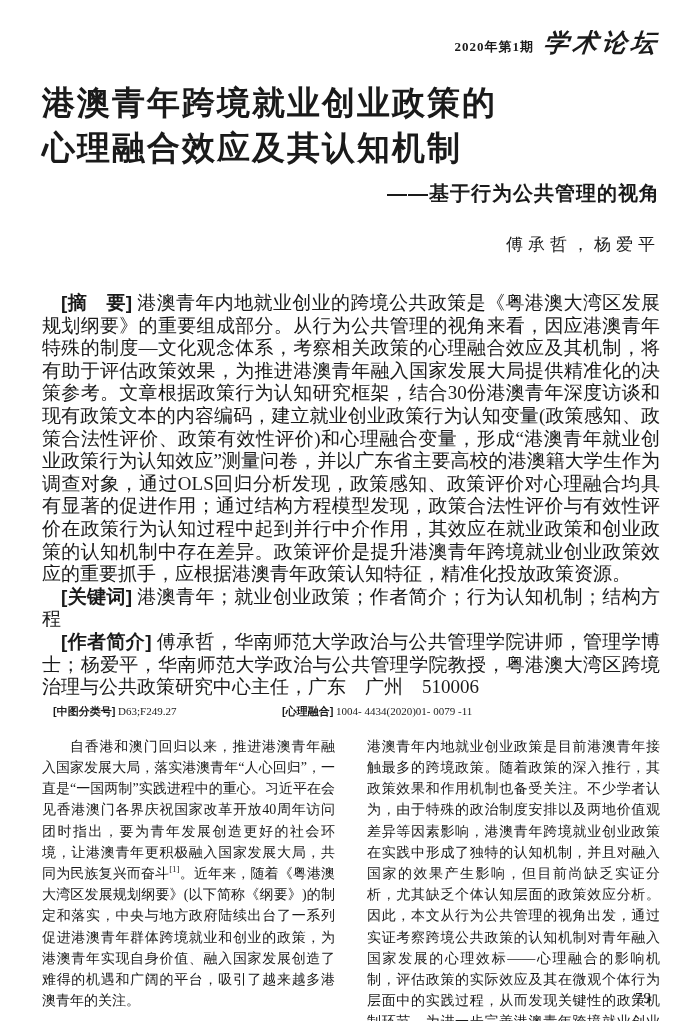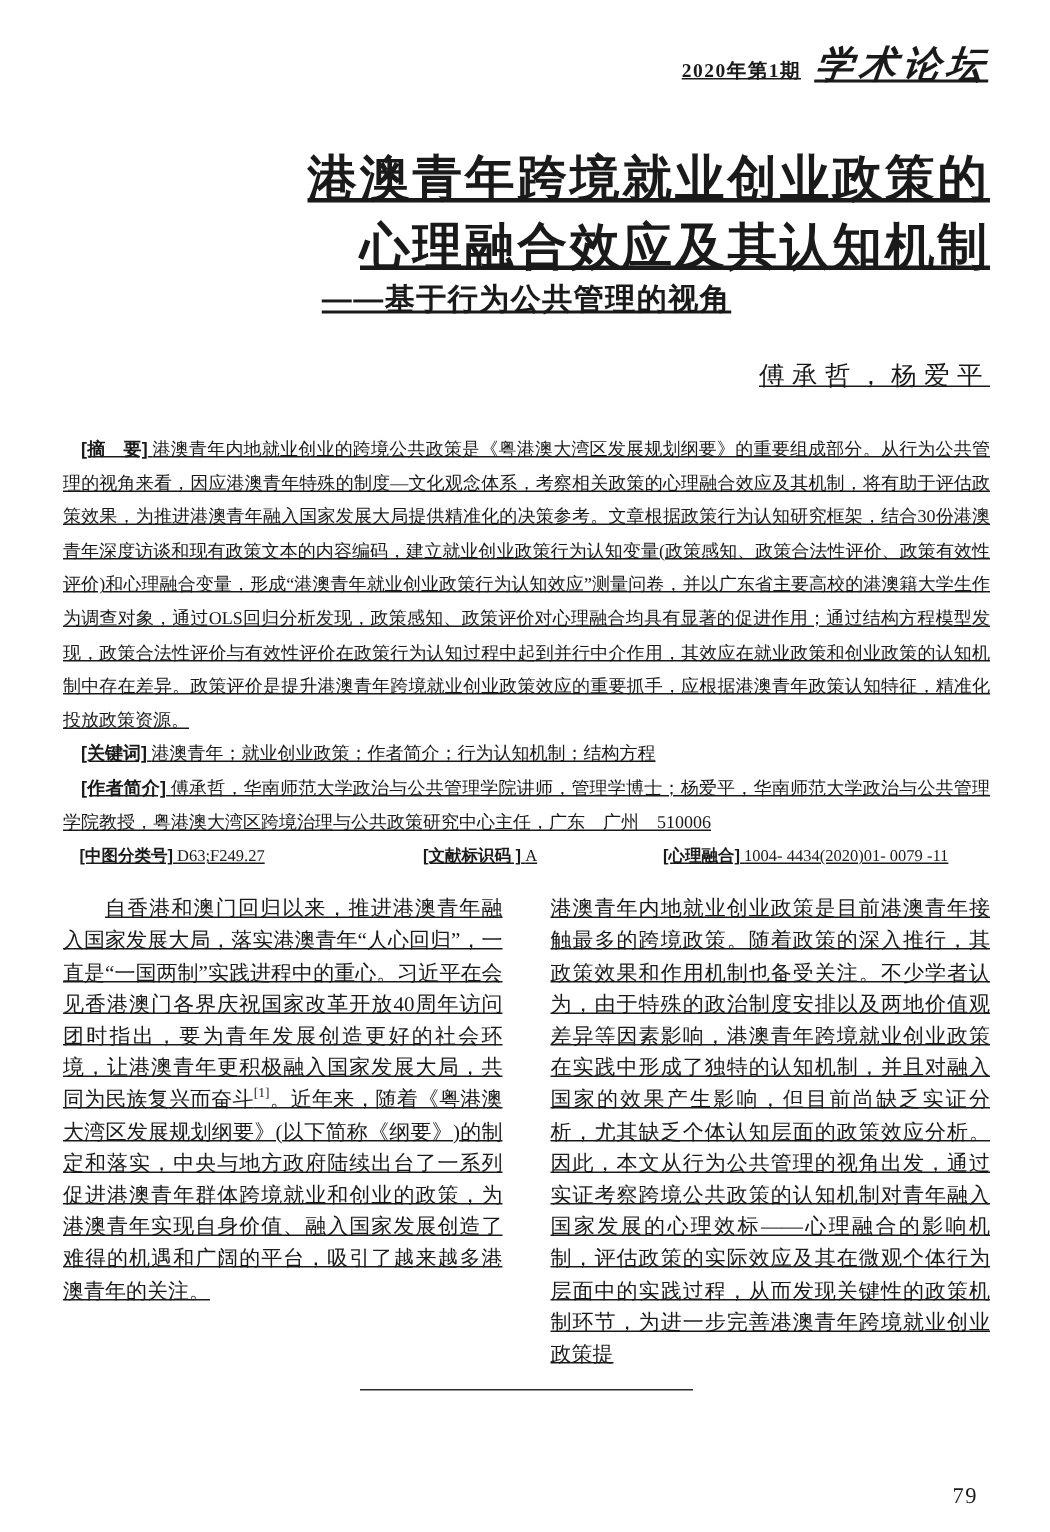--- a/index.html
+++ b/index.html
@@ -6,65 +6,64 @@
   .sheet{
     position:relative;
     width:700px;height:1021px;
     margin:0 auto;
     background:#ffffff;
     color:#1a1a1a;
     font-family:"Liberation Serif", serif;
     box-sizing:border-box;
     padding:26px 40px 0 42px;
     overflow:hidden;
-    text-decoration:underline;
   }
   
   .hdr{
     display:flex;justify-content:flex-end;align-items:baseline;
     gap:10px;height:34px;
   }
   .hdr .issue{
     font-size:13px;font-weight:bold;letter-spacing:1px;
     font-family:"Liberation Serif", serif;
   }
   .hdr .journal{
     font-size:25px;font-weight:bold;font-style:italic;
     font-family:"DejaVu Serif", serif;
     letter-spacing:4px;
     display:inline-block;transform:skewX(-6deg);
   }
   
   .title{
-    margin-top:36px;
-    text-align:right;
+    margin-top:20px;
+    text-align:left;
     font-family:"Liberation Sans", sans-serif;
     font-weight:bold;
     font-size:33px;
     line-height:45px;
     letter-spacing:2px;
   }
   .subtitle{
-    margin-top:0;
-    text-align:center;
+    margin-top:10px;
+    text-align:right;
     font-family:"Liberation Sans", sans-serif;
     font-weight:bold;
     font-size:20px;
     letter-spacing:1px;
   }
   .authors{
     margin-top:26px;
     text-align:right;
     font-size:17px;
     letter-spacing:5px;
   }
   
   .front{
-    margin-top:26px;
-    font-size:12px;
+    margin-top:36px;
+    font-size:19px;
     line-height:22.6px;
     text-align:justify;
   }
   .front p{margin:0;text-indent:1em;}
   .label{
     font-family:"Liberation Sans", sans-serif;
     font-weight:bold;
   }
   .metaRow{
     display:flex;
@@ -129,21 +128,20 @@
   <div class="authors">傅承哲，杨爱平</div>
 
   <div class="front">
     <p><span class="label">[摘　要]</span> <span>港澳青年内地就业创业的跨境公共政策是《粤港澳大湾区发展规划纲要》的重要组成部分。从行为公共管理的视角来看，因应港澳青年特殊的制度—文化观念体系，考察相关政策的心理融合效应及其机制，将有助于评估政策效果，为推进港澳青年融入国家发展大局提供精准化的决策参考。文章根据政策行为认知研究框架，结合30份港澳青年深度访谈和现有政策文本的内容编码，建立就业创业政策行为认知变量(政策感知、政策合法性评价、政策有效性评价)和心理融合变量，形成“港澳青年就业创业政策行为认知效应”测量问卷，并以广东省主要高校的港澳籍大学生作为调查对象，通过OLS回归分析发现，政策感知、政策评价对心理融合均具有显著的促进作用；通过结构方程模型发现，政策合法性评价与有效性评价在政策行为认知过程中起到并行中介作用，其效应在就业政策和创业政策的认知机制中存在差异。政策评价是提升港澳青年跨境就业创业政策效应的重要抓手，应根据港澳青年政策认知特征，精准化投放政策资源。</span></p>
     <p><span class="label">[关键词]</span> <span>港澳青年；就业创业政策；作者简介；行为认知机制；结构方程</span></p>
     <p><span class="label">[作者简介]</span> <span>傅承哲，华南师范大学政治与公共管理学院讲师，管理学博士；杨爱平，华南师范大学政治与公共管理学院教授，粤港澳大湾区跨境治理与公共政策研究中心主任，广东　广州　510006</span></p>
   </div>
 
   <div class="metaRow">
     <span class="seg1"><span class="label">[中图分类号]</span> <span>D63;F249.27</span></span>
-    <span class="seg2"><span class="label">[文献标识码 ]</span> <span>A</span></span>
     <span class="seg3"><span class="label">[心理融合]</span> <span>1004- 4434(2020)01- 0079 -11</span></span>
   </div>
 
   <div class="bodyCols">
     <div class="col">
       <p class="ind"><span>自香港和澳门回归以来，推进港澳青年融入国家发展大局，落实港澳青年“人心回归”，一直是“一国两制”实践进程中的重心。习近平在会见香港澳门各界庆祝国家改革开放40周年访问团时指出，要为青年发展创造更好的社会环境，让港澳青年更积极融入国家发展大局，共同为民族复兴而奋斗</span><sup class="ref">[1]</sup><span>。近年来，随着《粤港澳大湾区发展规划纲要》(以下简称《纲要》)的制定和落实，中央与地方政府陆续出台了一系列促进港澳青年群体跨境就业和创业的政策，为港澳青年实现自身价值、融入国家发展创造了难得的机遇和广阔的平台，吸引了越来越多港澳青年的关注。</span></p>
     </div>
     <div class="col">
       <p>港澳青年内地就业创业政策是目前港澳青年接触最多的跨境政策。随着政策的深入推行，其政策效果和作用机制也备受关注。不少学者认为，由于特殊的政治制度安排以及两地价值观差异等因素影响，港澳青年跨境就业创业政策在实践中形成了独特的认知机制，并且对融入国家的效果产生影响，但目前尚缺乏实证分析，尤其缺乏个体认知层面的政策效应分析。因此，本文从行为公共管理的视角出发，通过实证考察跨境公共政策的认知机制对青年融入国家发展的心理效标——心理融合的影响机制，评估政策的实际效应及其在微观个体行为层面中的实践过程，从而发现关键性的政策机制环节，为进一步完善港澳青年跨境就业创业政策提</p>
     </div>

